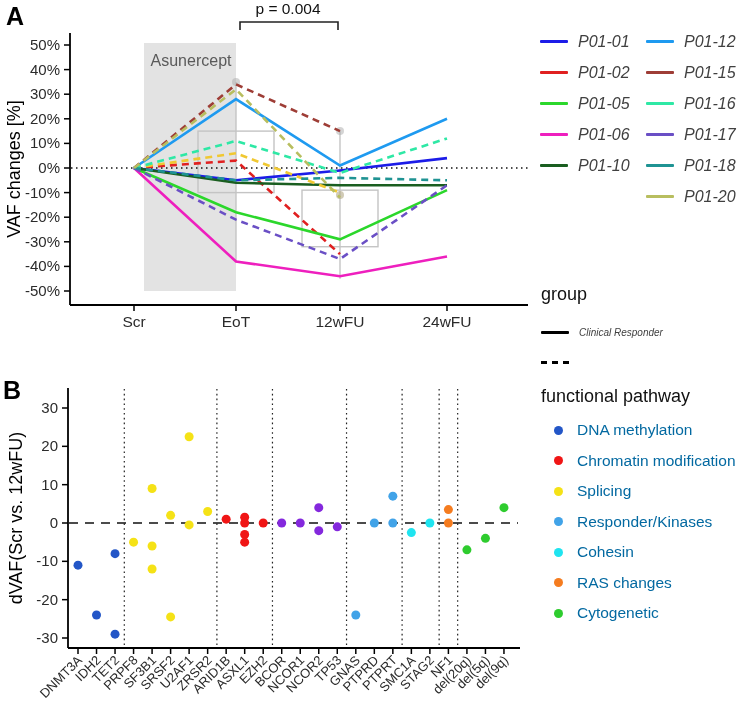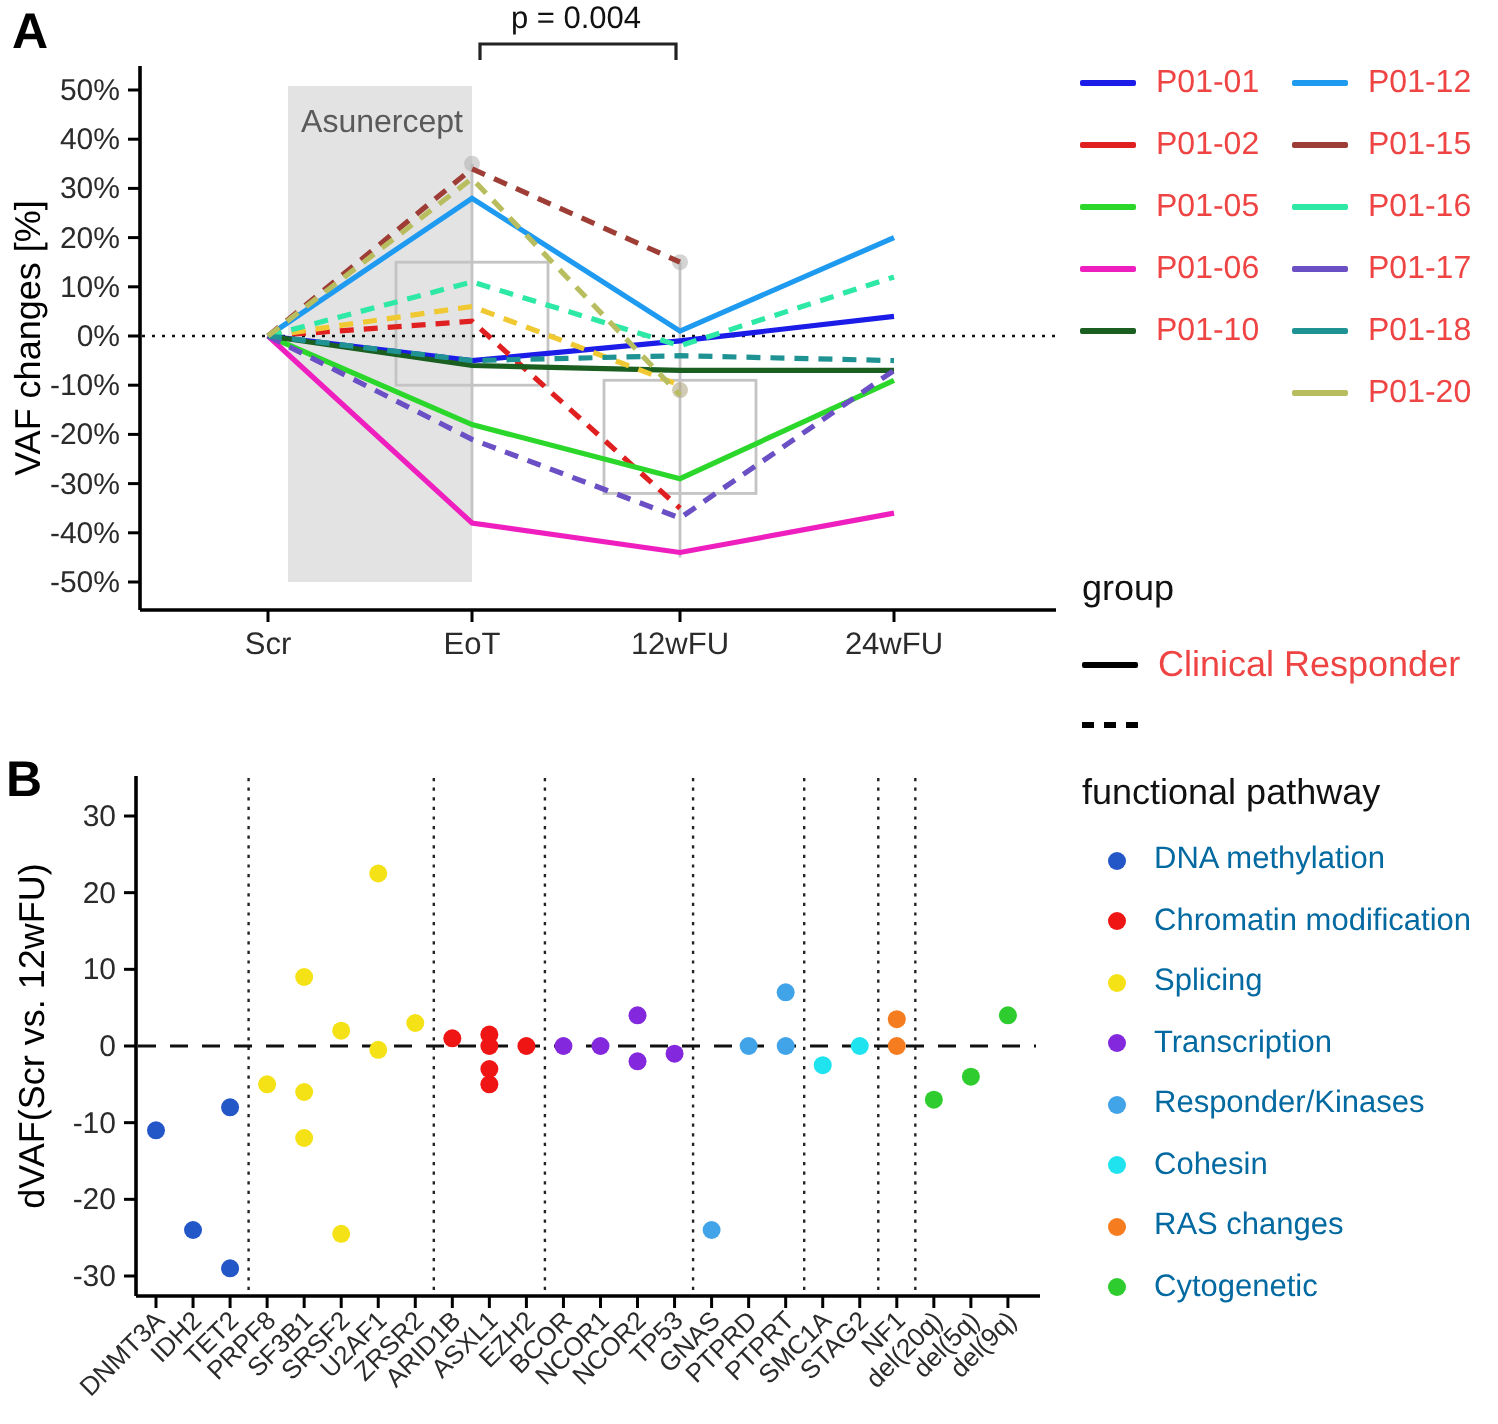--- a/index.html
+++ b/index.html
@@ -6,26 +6,26 @@
   .figure{position:relative;width:749px;height:712px;background:#fff;
     font-family:"Liberation Sans",sans-serif;overflow:hidden;}
   #chart-svg{position:absolute;left:0;top:0;}
   .panel-label{position:absolute;font-size:25px;font-weight:bold;color:#000;}
   #labelA{left:6px;top:2px;}
   #labelB{left:3px;top:376px;}
   #legendA{position:absolute;left:540px;top:26px;display:flex;}
   .leg-col{display:flex;flex-direction:column;width:106px;}
   .leg-item{display:flex;align-items:center;height:31px;}
   .leg-line{width:28px;height:3px;border-radius:1px;margin-right:10px;flex:none;}
-  .leg-label{font-size:16px;color:#ef4444;white-space:nowrap;}
+  .leg-label{font-size:16px;color:#404040;white-space:nowrap;font-style:italic;}
   .leg-title{font-size:18px;color:#111;}
   #legendGroup{position:absolute;left:541px;top:248px;margin-top:36px;}
   #legendGroup .leg-title{margin-bottom:12px;}
   #legendGroupItems .leg-item{height:30px;}
-  #legendGroupItems .leg-label{font-size:18px;}
+  #legendGroupItems .leg-label{font-size:10px;}
   .leg-line-dashed{width:28px;height:3px;margin-right:10px;flex:none;
     background:repeating-linear-gradient(90deg,#000 0 6px,transparent 6px 11px);}
   #legendB{position:absolute;left:541px;top:386px;}
   #legendB .leg-title{margin-bottom:8px;}
   .pw-item{display:flex;align-items:center;height:30.5px;}
   .pw-dot{width:9px;height:9px;border-radius:50%;margin:0 14px 0 13px;flex:none;}
   .pw-label{font-size:15.5px;color:#0369a1;white-space:nowrap;}
 </style>
 </head>
 <body>
@@ -279,24 +279,20 @@
         </div>
         <div class="pw-item">
           <span class="pw-dot" style="background: rgb(240, 21, 21);"></span>
           <span class="pw-label">Chromatin modification</span>
         </div>
         <div class="pw-item">
           <span class="pw-dot" style="background: rgb(245, 226, 22);"></span>
           <span class="pw-label">Splicing</span>
         </div>
         <div class="pw-item">
-          <span class="pw-dot" style="background: rgb(132, 40, 221);"></span>
-          <span class="pw-label">Transcription</span>
-        </div>
-        <div class="pw-item">
           <span class="pw-dot" style="background: rgb(65, 163, 232);"></span>
           <span class="pw-label">Responder/Kinases</span>
         </div>
         <div class="pw-item">
           <span class="pw-dot" style="background: rgb(31, 228, 240);"></span>
           <span class="pw-label">Cohesin</span>
         </div>
         <div class="pw-item">
           <span class="pw-dot" style="background: rgb(245, 124, 31);"></span>
           <span class="pw-label">RAS changes</span>

